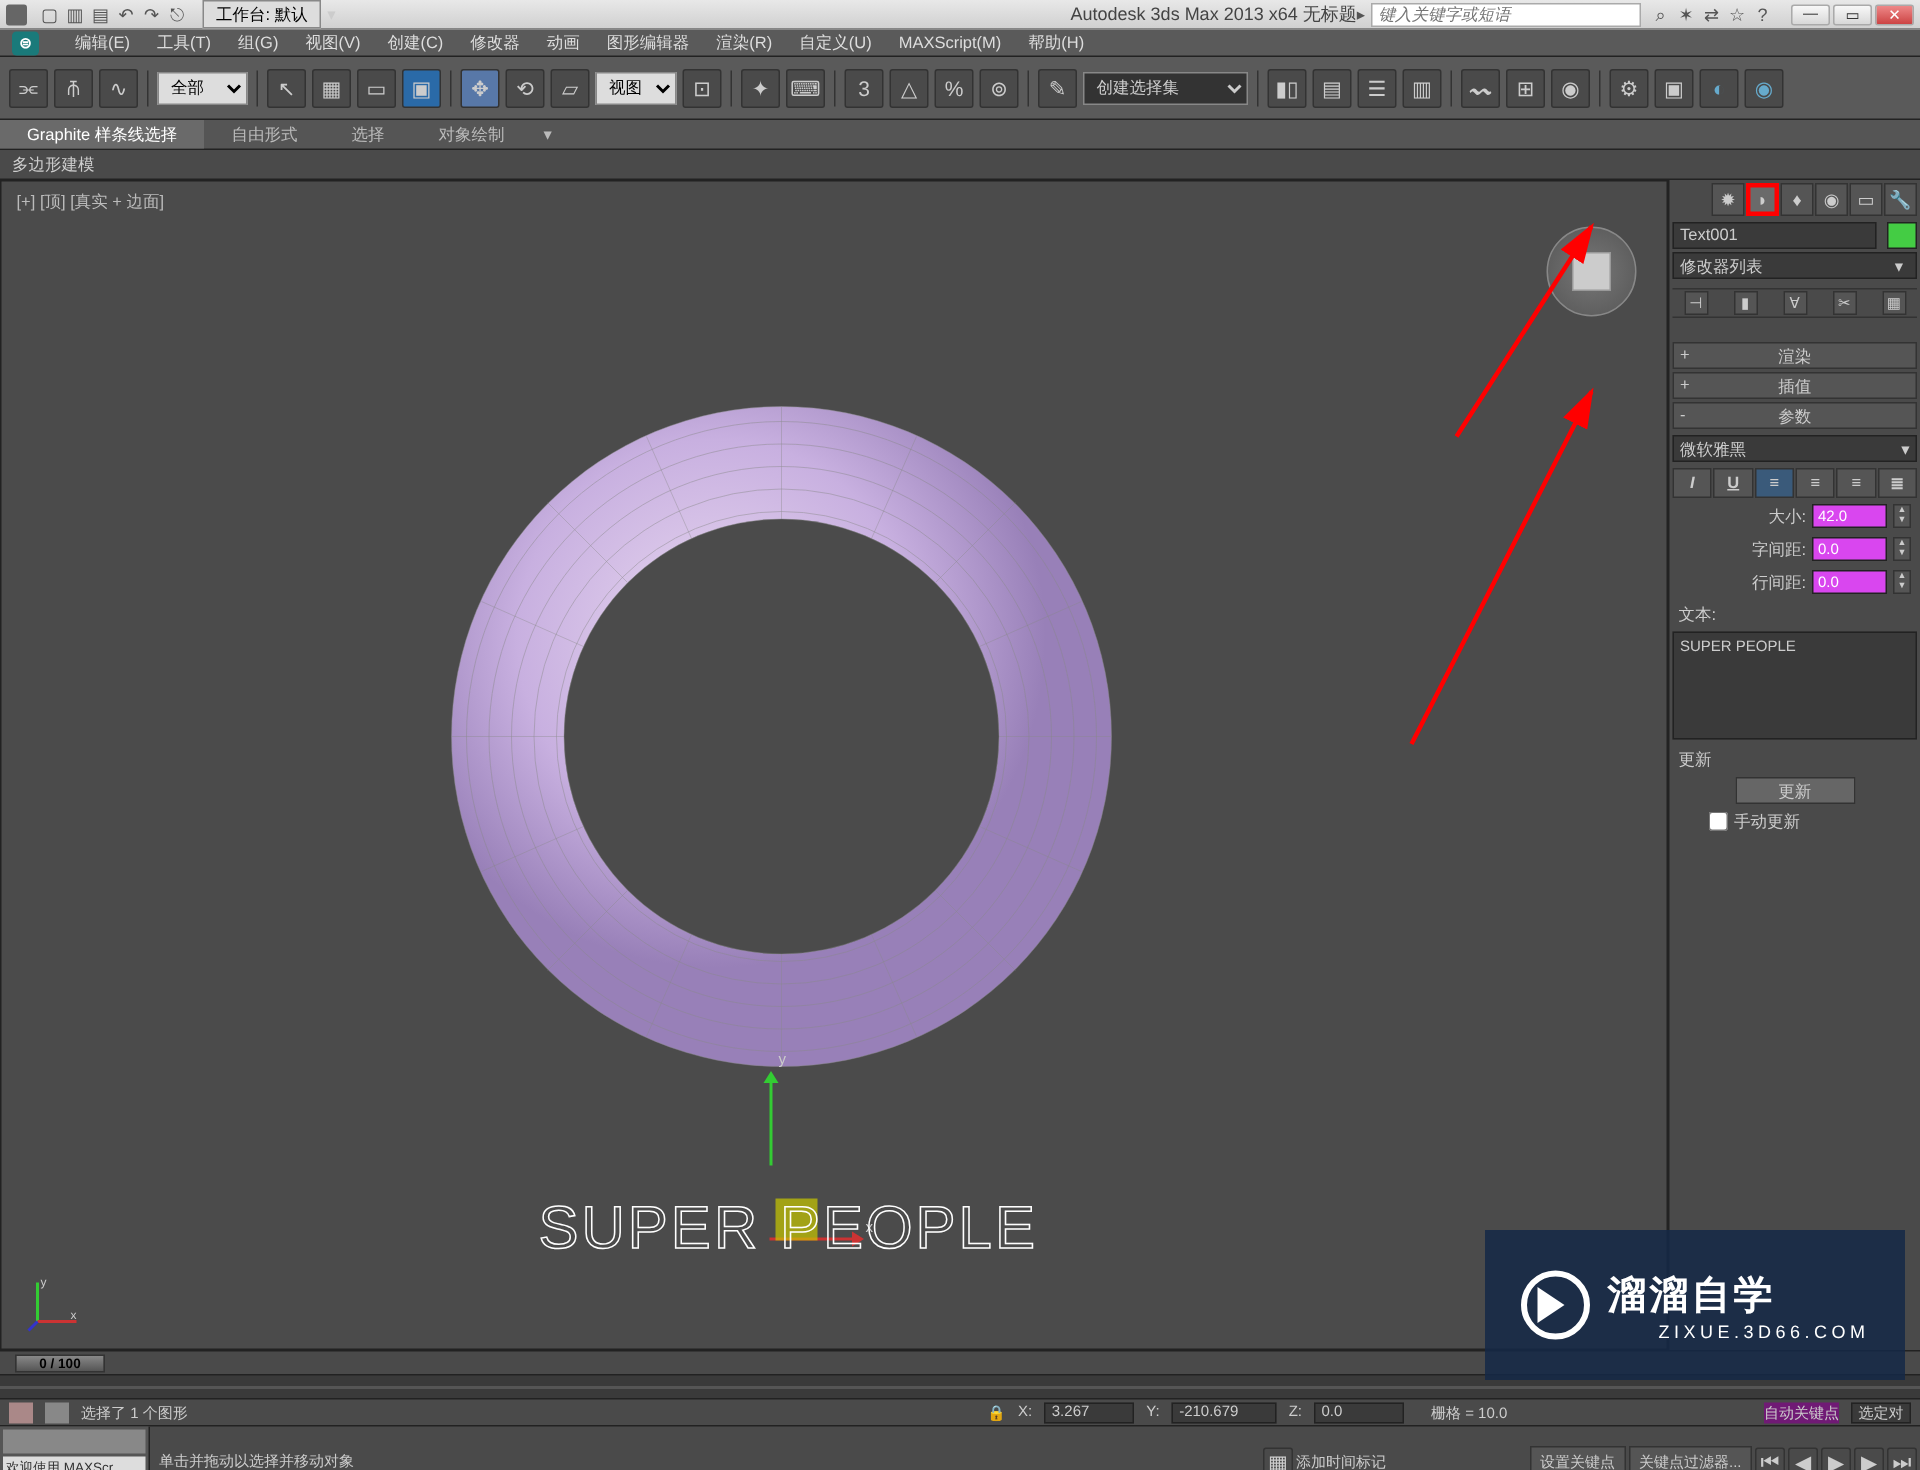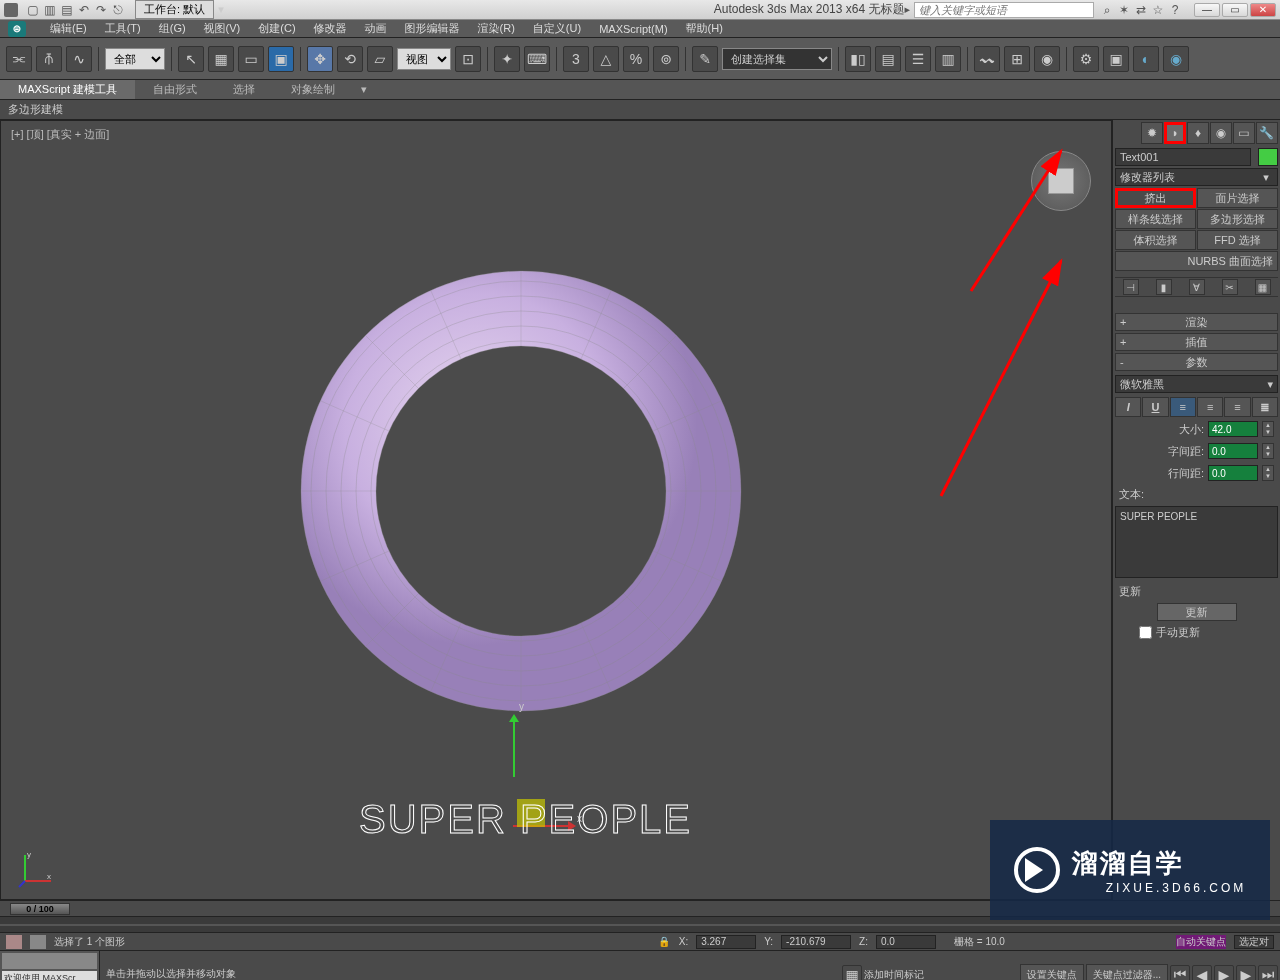--- a/index.html
+++ b/index.html
@@ -55,21 +55,21 @@
 .mod-btn.full { flex: 1 1 100%; }
 .mod-btn.red { border: 3px solid #f00; background: #4a4a4a; }
 .stack { height: 120px; background: #3a3a3a; border: 1px solid #222; padding: 4px; }
 .stack-item { padding: 2px 4px; }
 .stack-toolbar { display: flex; gap: 2px; height: 20px; justify-content: space-around; align-items: center; margin-top:4px; border-top:1px solid #333; border-bottom:1px solid #333; padding:2px 0;}
 .stack-toolbar span { width:16px; height:16px; display:flex; align-items:center; justify-content:center; background:#555; border:1px solid #333; font-size:10px;}
 .rollout-head { height: 18px; background: #555; border: 1px solid #333; display: flex; align-items: center; justify-content: center; position: relative; font-size: 11px; }
 .rollout-head .pm { position: absolute; left: 4px; }
 .param-row { display: flex; align-items: center; gap: 4px; height: 20px; padding: 0 4px; justify-content: flex-end; }
 .param-row label { flex:0 0 auto; text-align: right; color:#ccc;}
-.spinner { width: 50px; height: 16px; background: #15803d; border: 1px solid #222; color: #fff; text-align: left; padding: 0 3px; font-size: 10px; display:flex; align-items:center;}
+.spinner { width: 50px; height: 16px; background: #d946ef; border: 1px solid #222; color: #fff; text-align: left; padding: 0 3px; font-size: 10px; display:flex; align-items:center;}
 .spinbtns { width: 12px; height: 16px; background: #555; border: 1px solid #333; display:flex; flex-direction:column;}
 .spinbtns span{flex:1; font-size:6px; text-align:center; line-height:7px;}
 .textarea { height: 72px; background: #3a3a3a; border: 1px solid #222; padding: 4px; font-size: 10px; color: #ccc; }
 .font-drop { height: 18px; background: #3a3a3a; border: 1px solid #222; display: flex; align-items: center; padding: 0 4px; justify-content: space-between; margin: 2px 0; }
 .font-toolbar { display: flex; gap: 1px; height: 20px; }
 .font-btn { flex: 1; background: #555; border: 1px solid #333; display: flex; align-items: center; justify-content: center; font-size: 11px; font-weight: bold; }
 .font-btn.active { background: #3a5a7a; }
 .update-section { padding: 4px; }
 .update-btn { width: 80px; height: 18px; background: #666; border: 1px solid #333; margin: 4px auto; display: flex; align-items: center; justify-content: center; }
 .timeline { height: 16px; background: #4a4a4a; border-top: 1px solid #222; display: flex; align-items: center; padding: 0 8px; position: relative; }
@@ -184,21 +184,21 @@
   <div class="toolbtn">⊞</div>
   <div class="toolbtn">◉</div>
   <div class="sep"></div>
   <div class="toolbtn">⚙</div>
   <div class="toolbtn">▣</div>
   <div class="toolbtn" style="color:#6ac;">◐</div>
   <div class="toolbtn" style="color:#6ac;">◉</div>
 </div>
 
 <div class="ribbon">
-  <div class="tab active">MAXScript 建模工具</div>
+  <div class="tab active">Graphite 样条线选择</div>
   <div class="tab">自由形式</div>
   <div class="tab">选择</div>
   <div class="tab">对象绘制</div>
   <div class="tab" style="padding:2px 8px;">▾</div>
 </div>
 <div class="subribbon">
   <span>多边形建模</span>
 </div>
 
 <div class="main">
@@ -284,29 +284,20 @@
       <div class="cmd-tab">🔧</div>
     </div>
     <div class="legend-row">
       <div class="name-field">Text001</div>
       <div class="color-swatch"></div>
     </div>
     <div class="modlist-drop">
       <span>修改器列表</span>
       <span class="arr">▾</span>
     </div>
-    <div class="mod-buttons">
-      <div class="mod-btn red">挤出</div>
-      <div class="mod-btn">面片选择</div>
-      <div class="mod-btn">样条线选择</div>
-      <div class="mod-btn">多边形选择</div>
-      <div class="mod-btn">体积选择</div>
-      <div class="mod-btn">FFD 选择</div>
-      <div class="mod-btn full" style="text-align:right; justify-content:flex-end; padding-right:4px;">NURBS 曲面选择</div>
-    </div>
     <div class="stack-toolbar">
       <span>⊣</span>
       <span>▮</span>
       <span>∀</span>
       <span>✂</span>
       <span>▦</span>
     </div>
     <div style="height:12px;"></div>
     <div class="rollout-head">
         <span class="pm">+</span>

